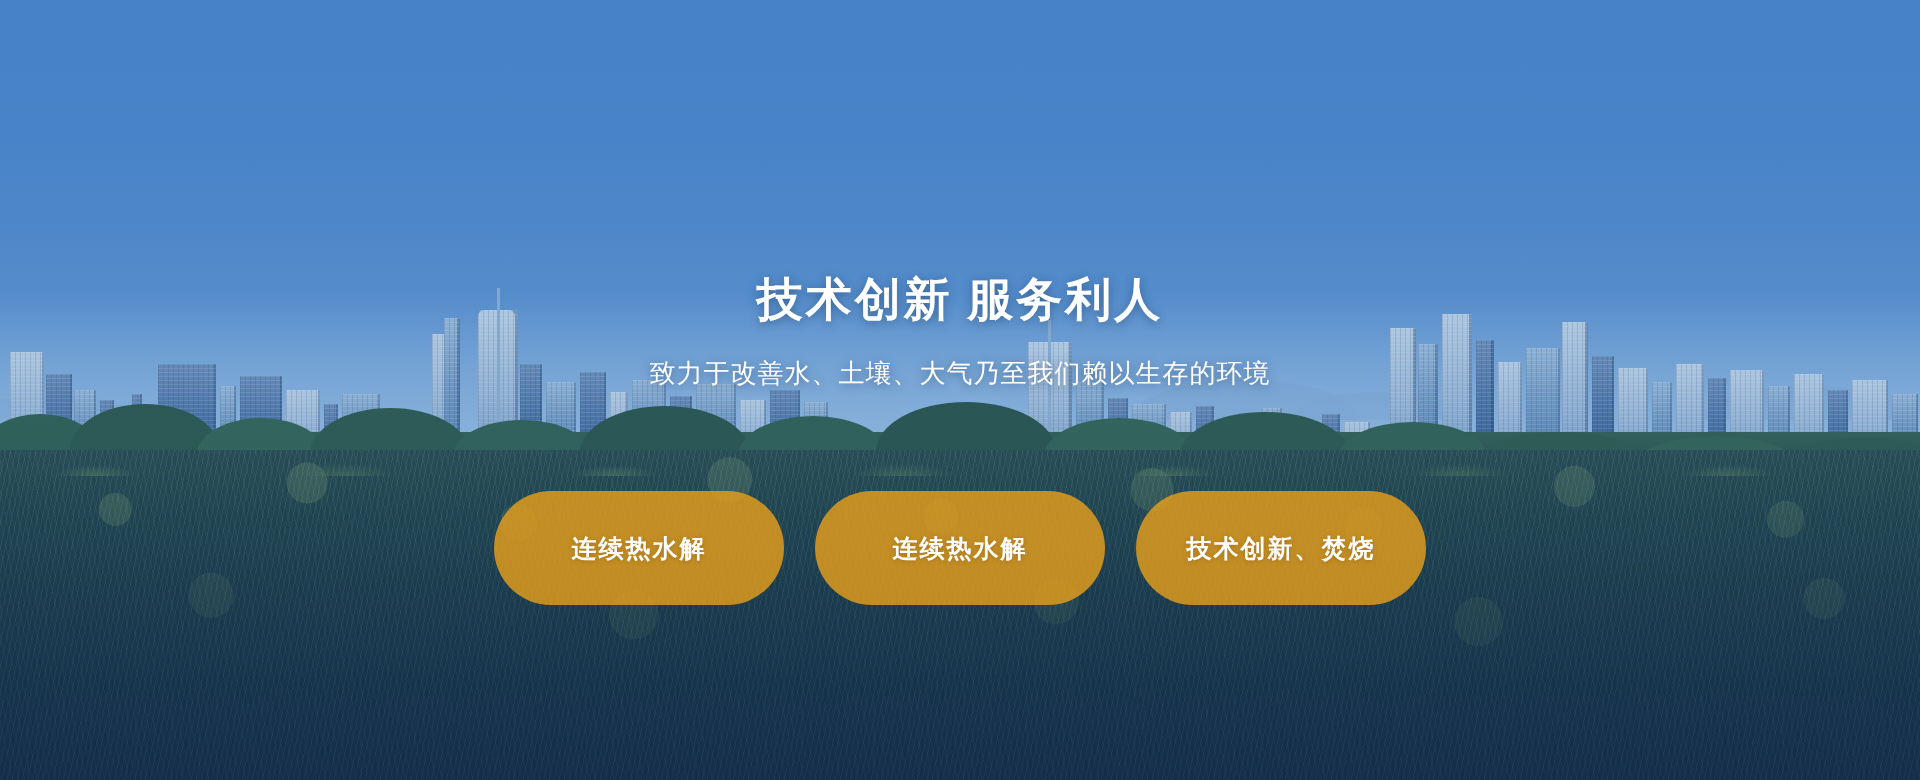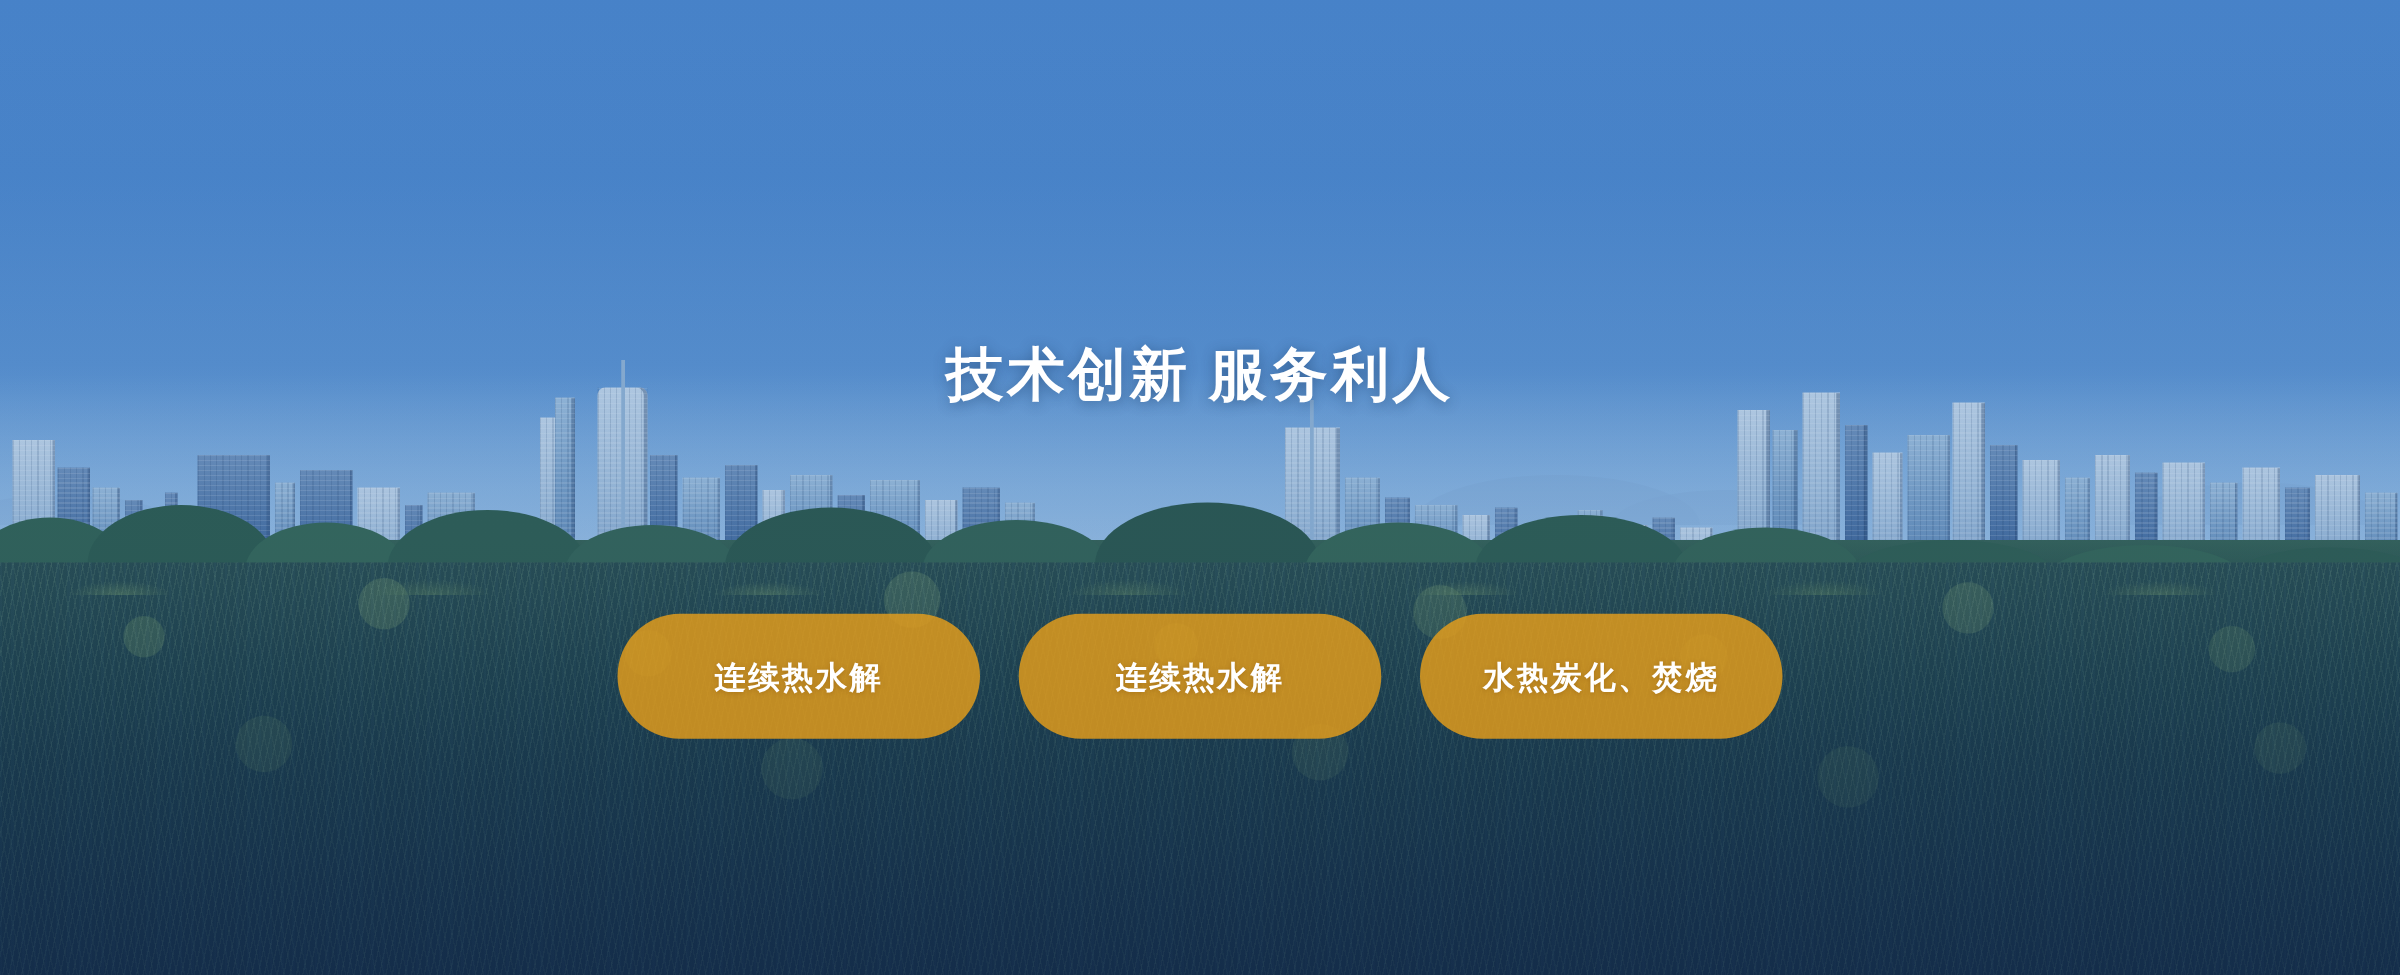--- a/index.html
+++ b/index.html
@@ -209,21 +209,21 @@
     position:absolute;
     left:0; top:478px;
     width:1920px; height:114px;
     display:flex;
     justify-content:center;
     align-items:stretch;
     gap:31px;
   }
   .pill {
     width:290px;
-    height:100px;
+    height:114px;
     border-radius:57px;
     background: rgba(235,160,25,0.80);
     display:flex;
     align-items:center;
     justify-content:center;
     color:#ffffff;
     font-size:25px;
     font-weight:700;
     letter-spacing:2px;
     cursor:pointer;
@@ -349,21 +349,22 @@
 
   <div class="veg">
     <div class="vegtop"></div>
   </div>
   <div class="vegshade"></div>
 
   <div class="tint"></div>
 
   <div class="hero">
     <div class="hero-title">技术创新  服务利人</div>
+    <div class="hero-sub">致力于改善水、土壤、大气乃至我们赖以生存的环境</div>
 
     <div class="btnrow">
       <div class="pill">连续热水解</div>
       <div class="pill">连续热水解</div>
-      <div class="pill">水热炭化、焚烧</div>
+      <div class="pill">技术创新、焚烧</div>
     </div>
   </div>
 
 </div>
 
 </body></html>

